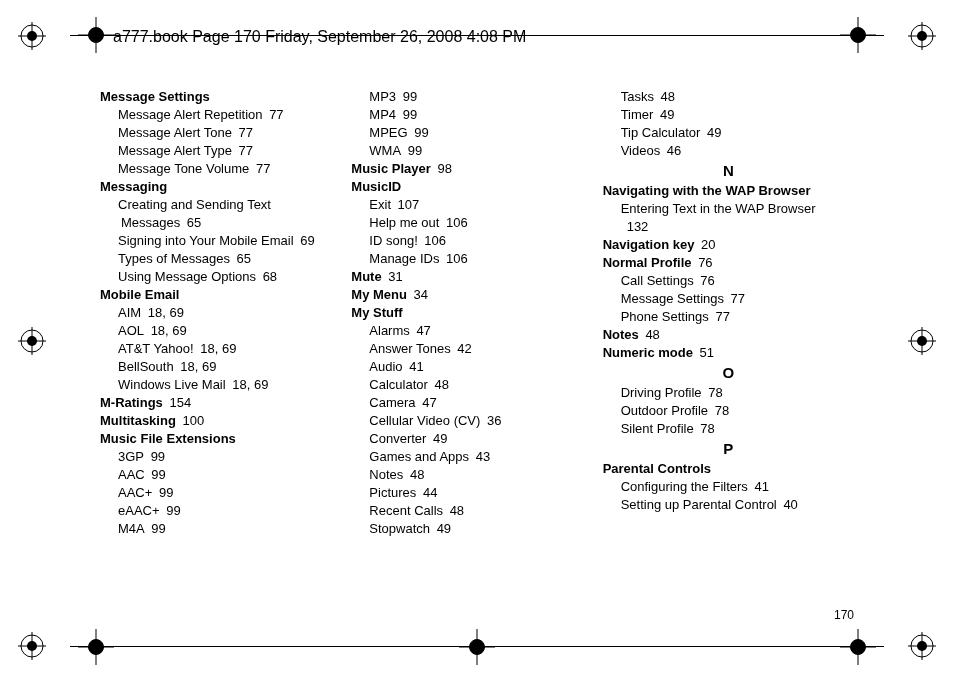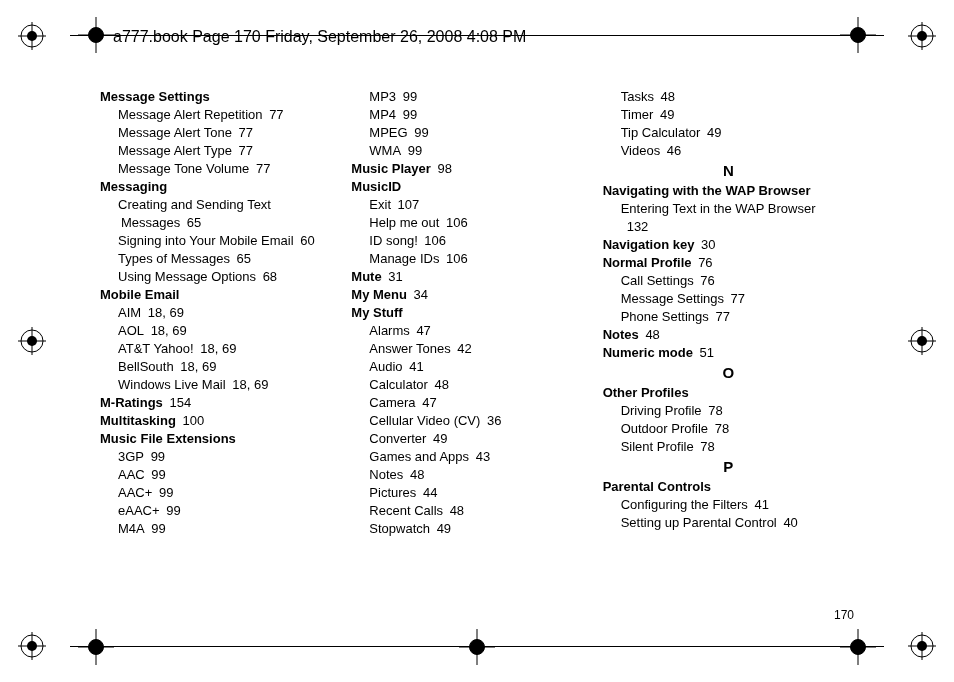--- a/index.html
+++ b/index.html
@@ -164,21 +164,21 @@
 <div class="content">
   <div class="col" id="col0">
       <div class="heading">Message Settings</div>
       <div class="sub">Message Alert Repetition<span class="pg"> 77</span></div>
       <div class="sub">Message Alert Tone<span class="pg"> 77</span></div>
       <div class="sub">Message Alert Type<span class="pg"> 77</span></div>
       <div class="sub">Message Tone Volume<span class="pg"> 77</span></div>
       <div class="heading">Messaging</div>
       <div class="sub">Creating and Sending Text</div>
       <div class="sub cont">Messages<span class="pg"> 65</span></div>
-      <div class="sub">Signing into Your Mobile Email<span class="pg"> 60</span></div>
+      <div class="sub">Signing into Your Mobile Email<span class="pg"> 69</span></div>
       <div class="sub">Types of Messages<span class="pg"> 65</span></div>
       <div class="sub">Using Message Options<span class="pg"> 68</span></div>
       <div class="heading">Mobile Email</div>
       <div class="sub">AIM<span class="pg"> 18, 69</span></div>
       <div class="sub">AOL<span class="pg"> 18, 69</span></div>
       <div class="sub">AT&amp;T Yahoo!<span class="pg"> 18, 69</span></div>
       <div class="sub">BellSouth<span class="pg"> 18, 69</span></div>
       <div class="sub">Windows Live Mail<span class="pg"> 18, 69</span></div>
       <div class="heading">M-Ratings<span class="pg"> 154</span></div>
       <div class="heading">Multitasking<span class="pg"> 100</span></div>
@@ -218,29 +218,28 @@
     </div>
   <div class="col" id="col2">
       <div class="sub">Tasks<span class="pg"> 48</span></div>
       <div class="sub">Timer<span class="pg"> 49</span></div>
       <div class="sub">Tip Calculator<span class="pg"> 49</span></div>
       <div class="sub">Videos<span class="pg"> 46</span></div>
       <div class="letter">N</div>
       <div class="heading">Navigating with the WAP Browser</div>
       <div class="sub">Entering Text in the WAP Browser</div>
       <div class="sub cont"><span class="pg">132</span></div>
-      <div class="heading">Navigation key<span class="pg"> 30</span></div>
+      <div class="heading">Navigation key<span class="pg"> 20</span></div>
       <div class="heading">Normal Profile<span class="pg"> 76</span></div>
       <div class="sub">Call Settings<span class="pg"> 76</span></div>
       <div class="sub">Message Settings<span class="pg"> 77</span></div>
       <div class="sub">Phone Settings<span class="pg"> 77</span></div>
       <div class="heading">Notes<span class="pg"> 48</span></div>
       <div class="heading">Numeric mode<span class="pg"> 51</span></div>
       <div class="letter">O</div>
-      <div class="heading">Other Profiles</div>
       <div class="sub">Driving Profile<span class="pg"> 78</span></div>
       <div class="sub">Outdoor Profile<span class="pg"> 78</span></div>
       <div class="sub">Silent Profile<span class="pg"> 78</span></div>
       <div class="letter">P</div>
       <div class="heading">Parental Controls</div>
       <div class="sub">Configuring the Filters<span class="pg"> 41</span></div>
       <div class="sub">Setting up Parental Control<span class="pg"> 40</span></div>
     </div>
 </div>
 

